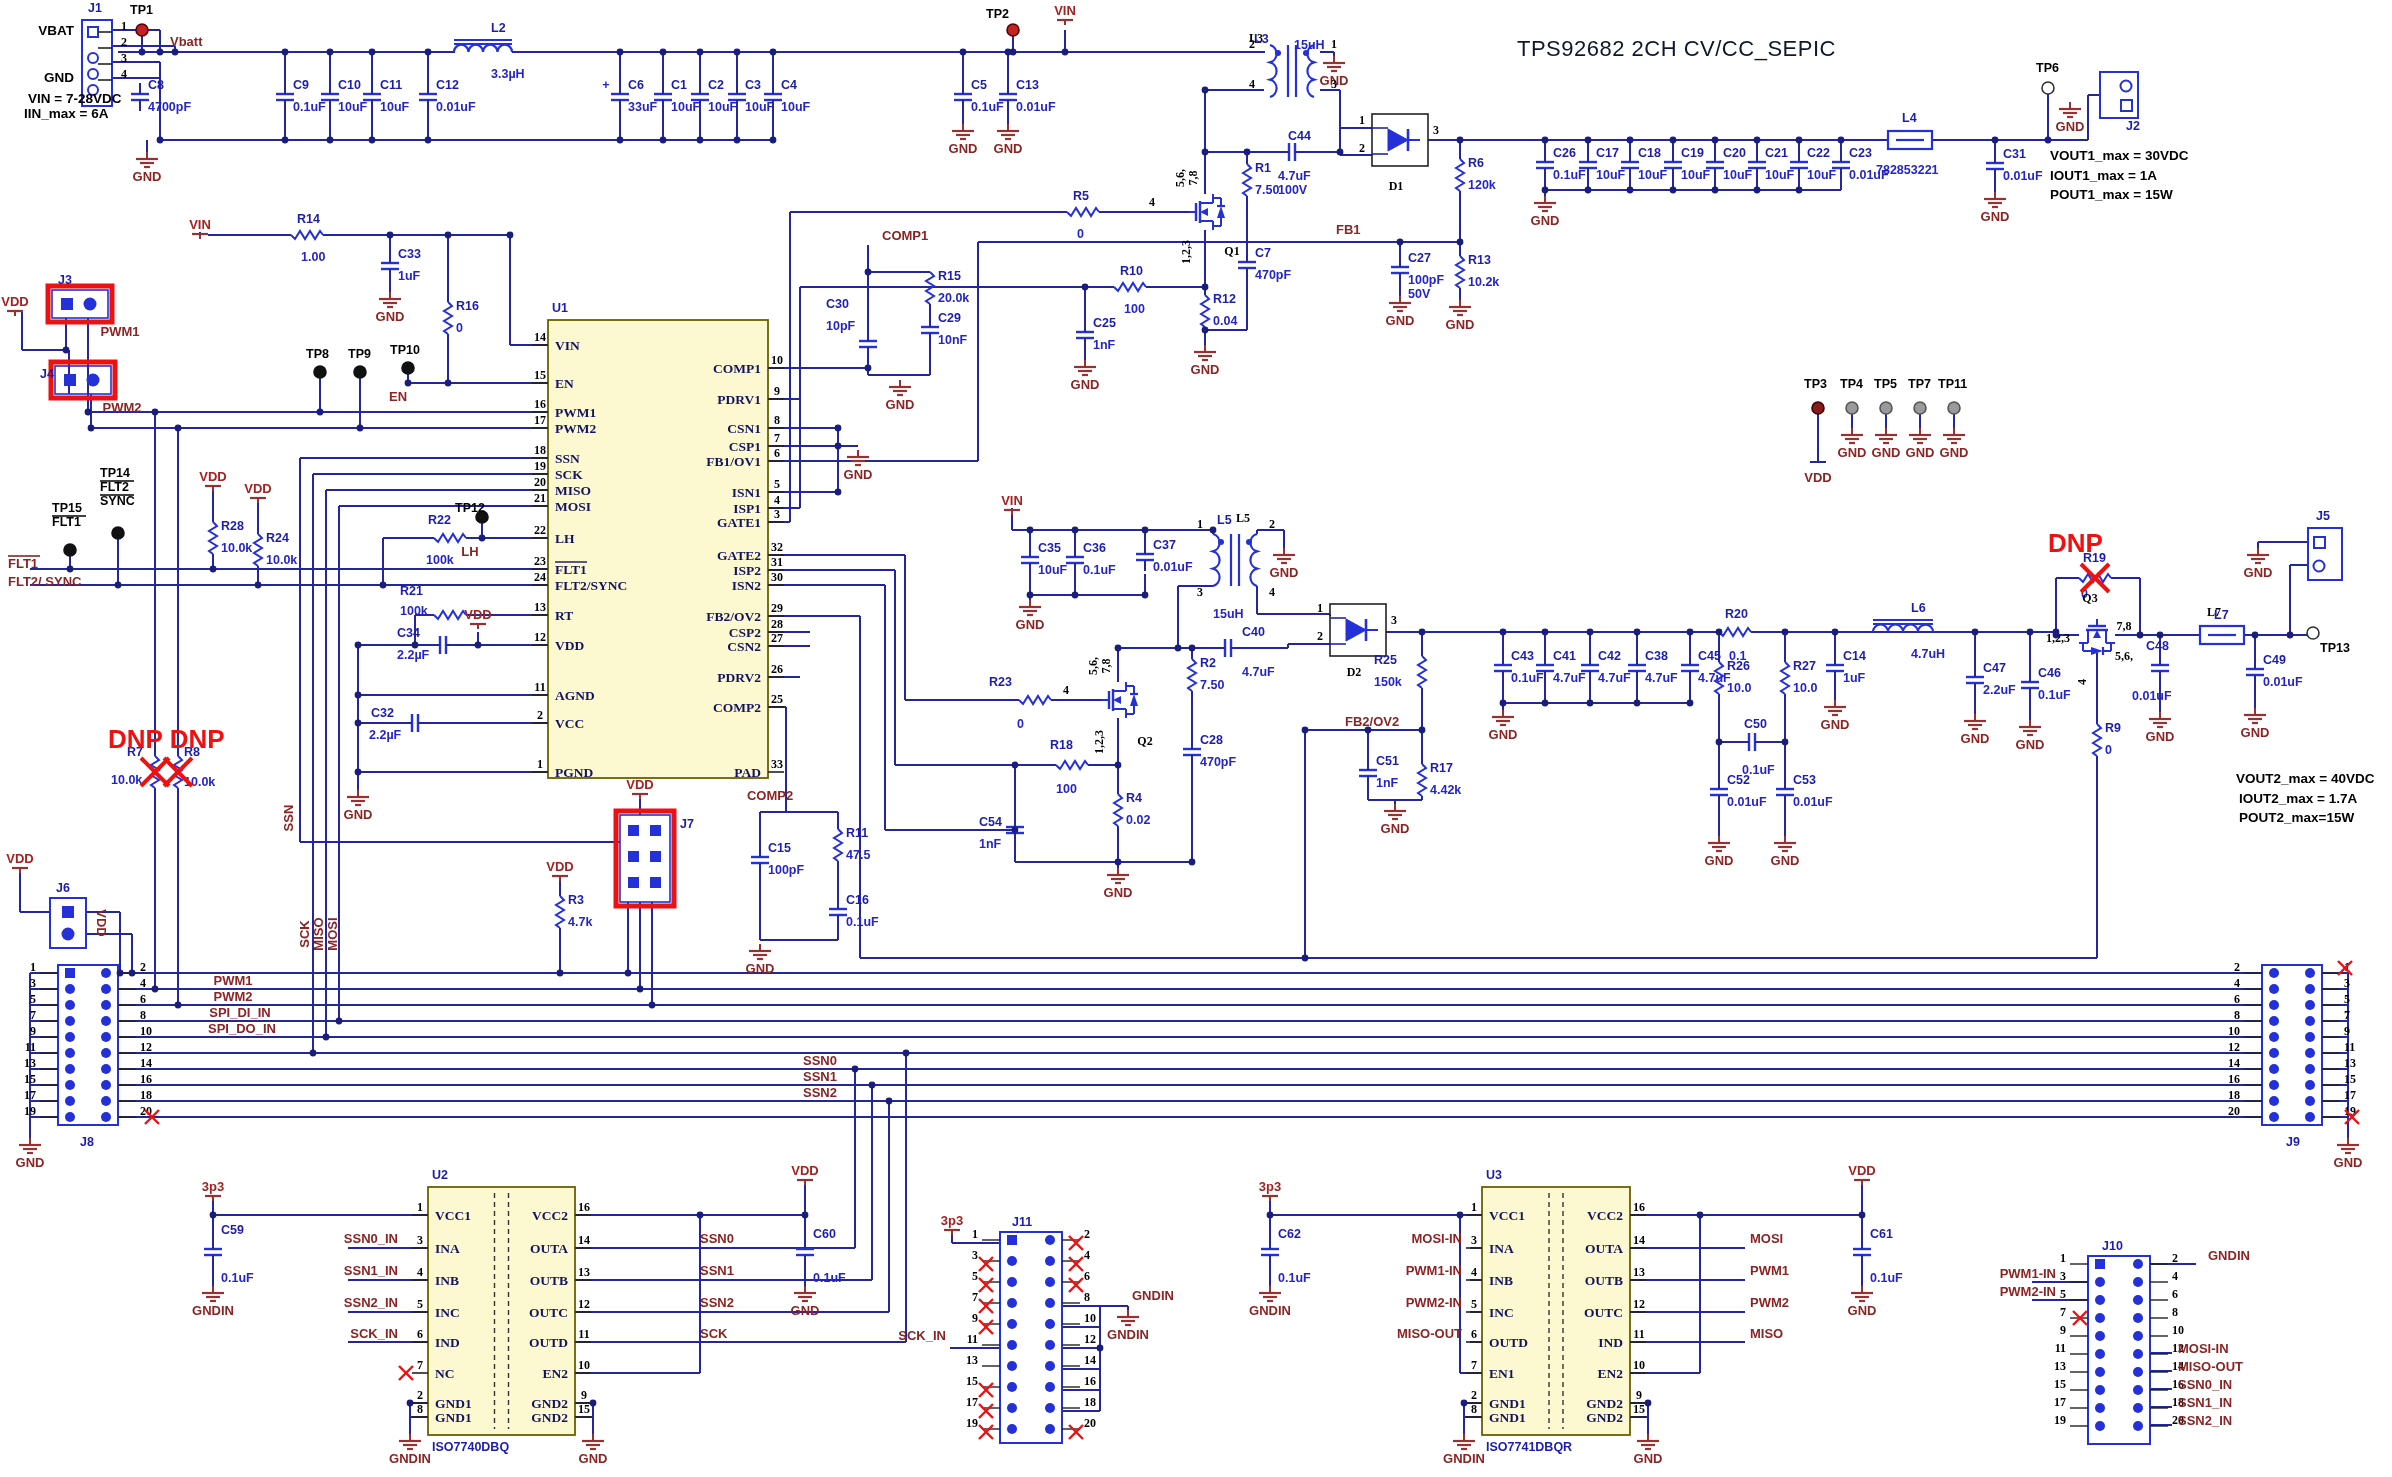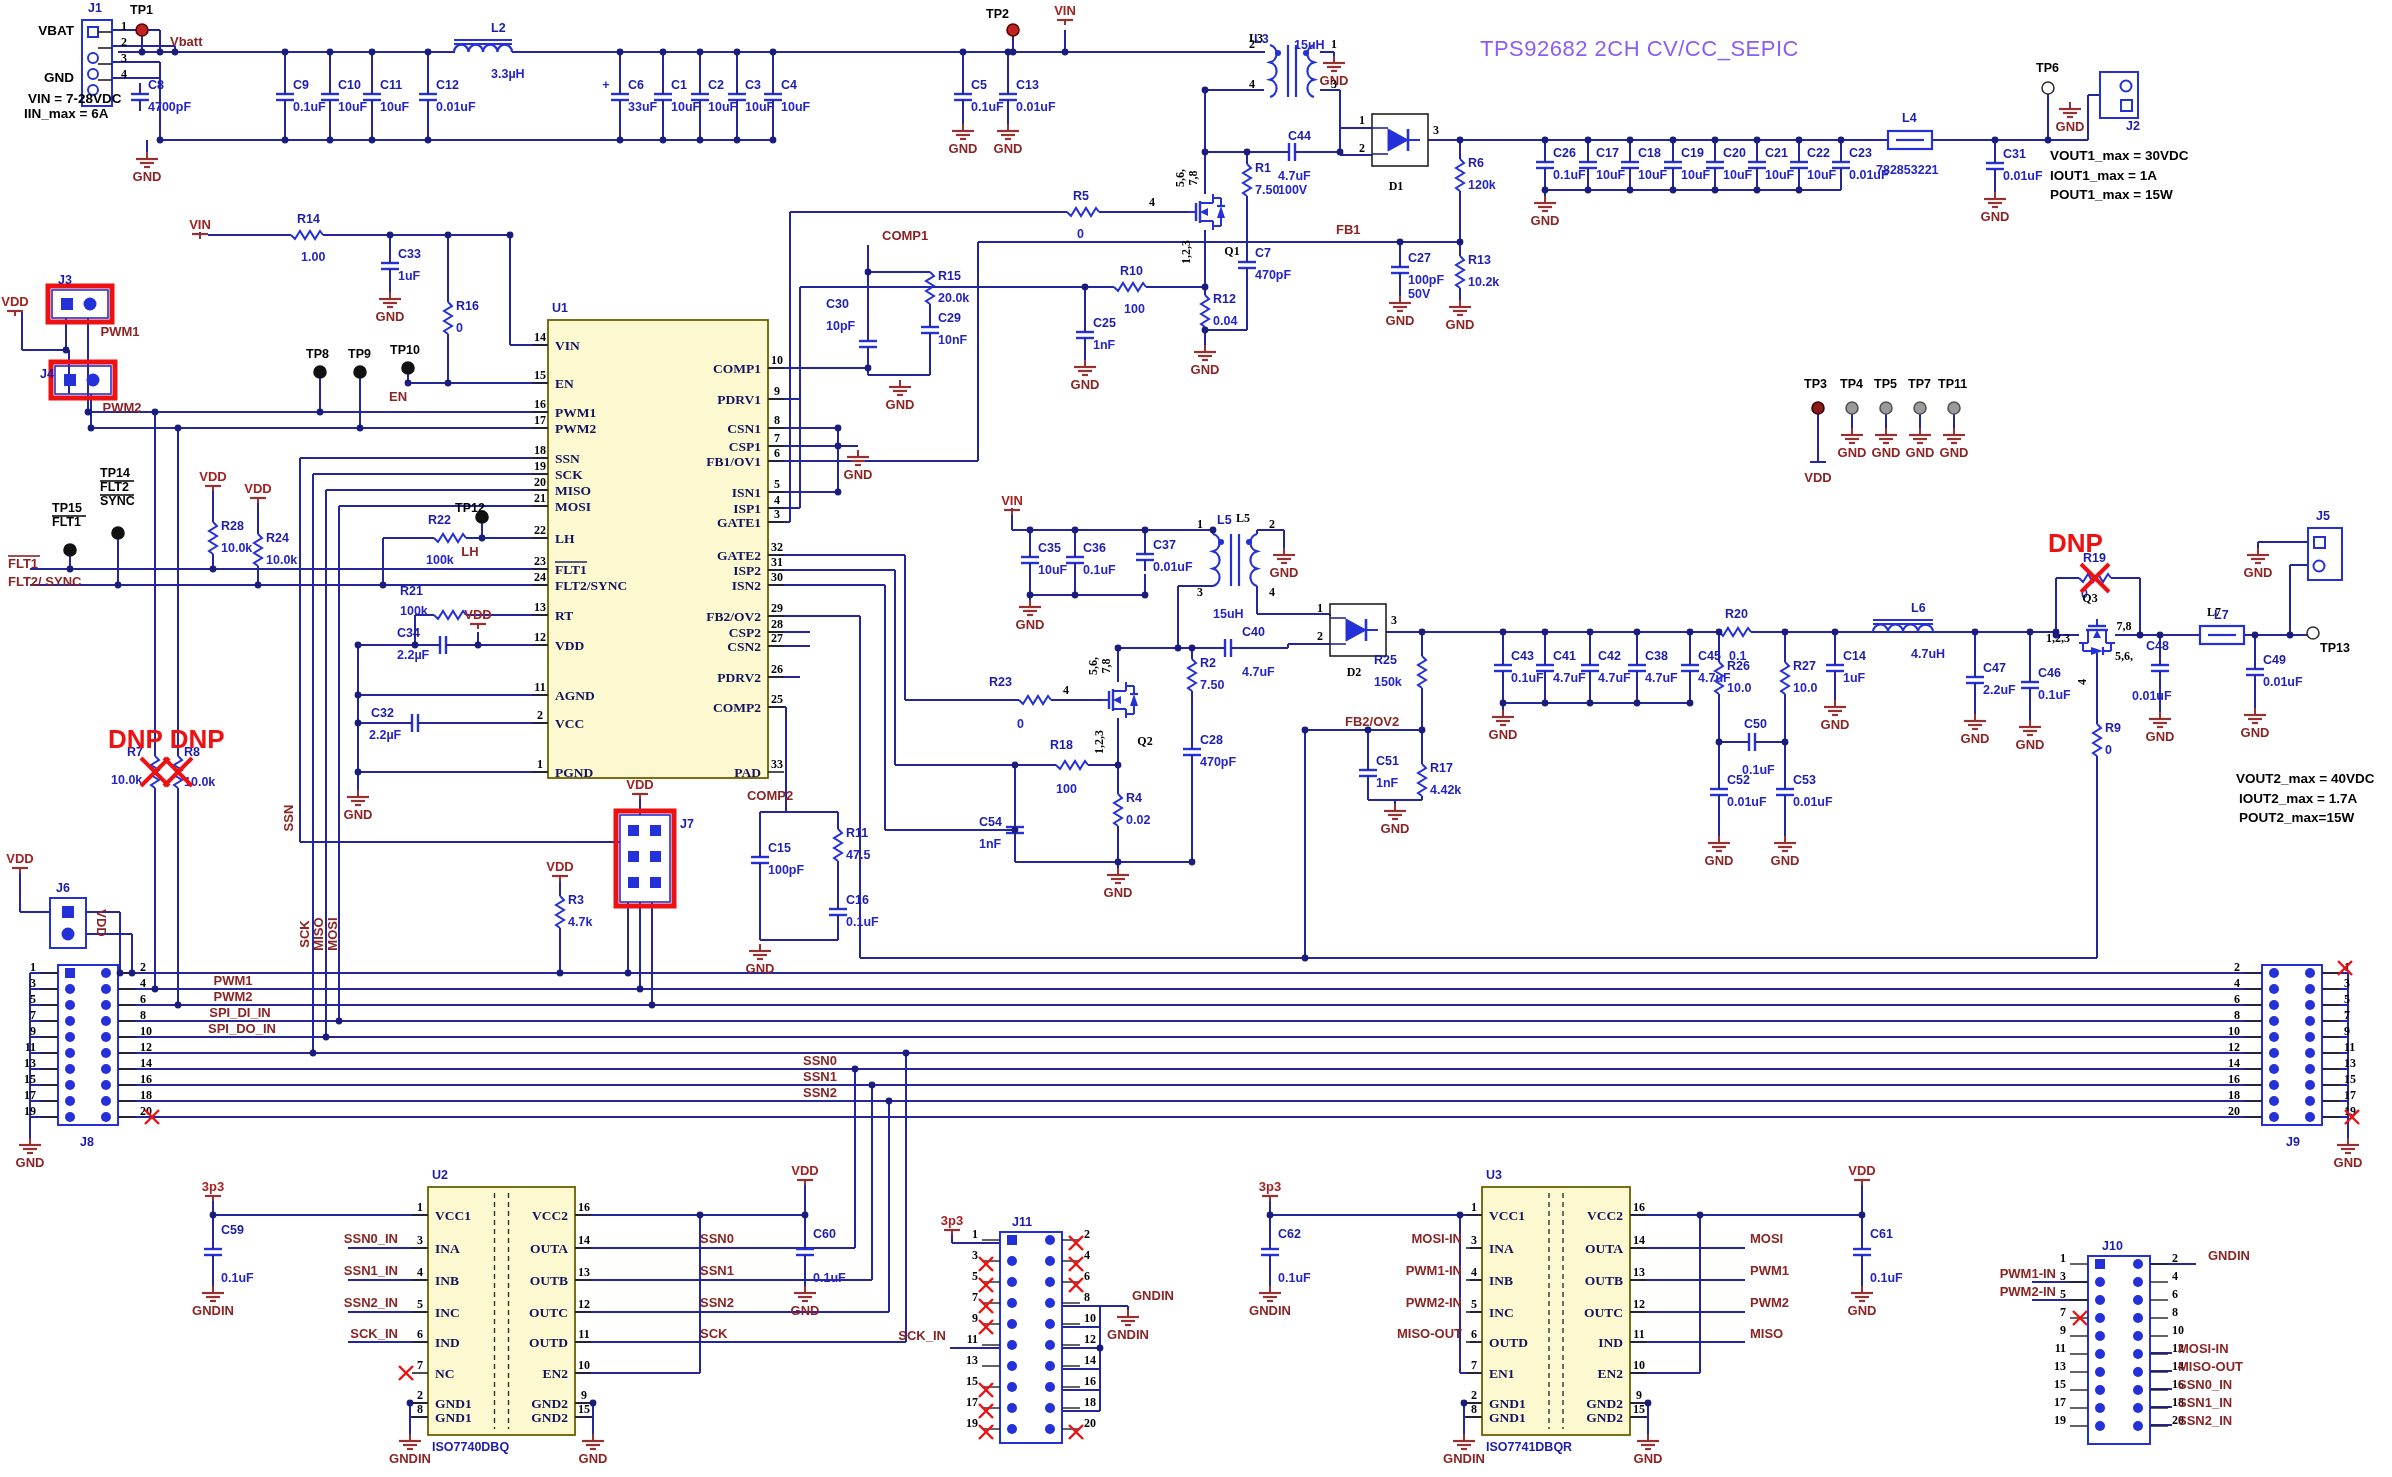--- a/index.html
+++ b/index.html
@@ -1,19 +1,19 @@
 <!DOCTYPE html>
 <html><head>
 <meta charset="utf-8">
 <style>
   html,body{margin:0;padding:0;background:#fff;}
   #stage{position:relative;width:2392px;height:1477px;background:#ffffff;overflow:hidden;
          font-family:"Liberation Sans",sans-serif;}
   #schsvg{position:absolute;left:0;top:0;}
-  #title-ovl{position:absolute;left:1480px;top:36px;font-size:22px;color:#8b5cf6;
+  #title-ovl{position:absolute;left:1517px;top:36px;font-size:22px;color:#0f172a;
              font-family:"Liberation Sans",sans-serif;letter-spacing:.5px;}
   text{user-select:none;}
   .ref{font:600 12.5px "Liberation Sans",sans-serif;fill:#1c1cae;}
   .val{font:600 12.5px "Liberation Sans",sans-serif;fill:#2424c8;}
   .net{font:700 13px "Liberation Sans",sans-serif;fill:#8b2424;}
   .pwr{font:700 13px "Liberation Sans",sans-serif;fill:#a32222;}
   .gndt{font:700 13px "Liberation Sans",sans-serif;fill:#8b2424;}
   .note{font:700 13.5px "Liberation Sans",sans-serif;fill:#000;}
   .pin{font:700 12px "Liberation Serif",serif;fill:#000;}
   .icn{font:700 13.5px "Liberation Serif",serif;fill:#13135e;}

